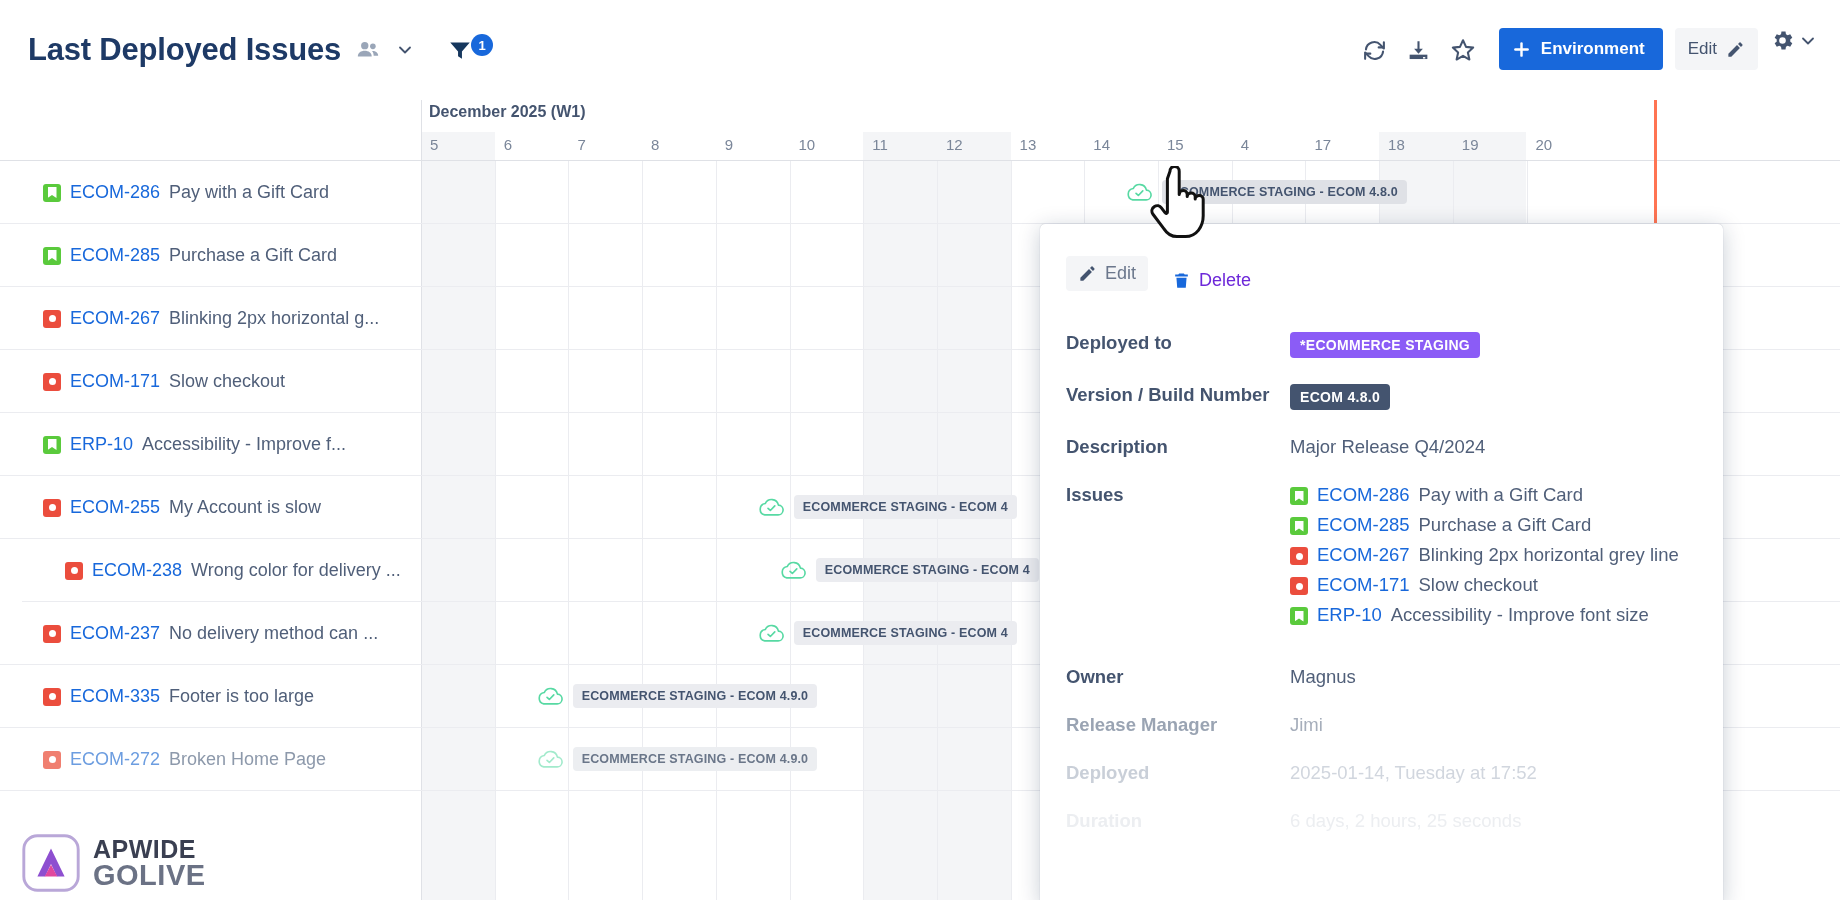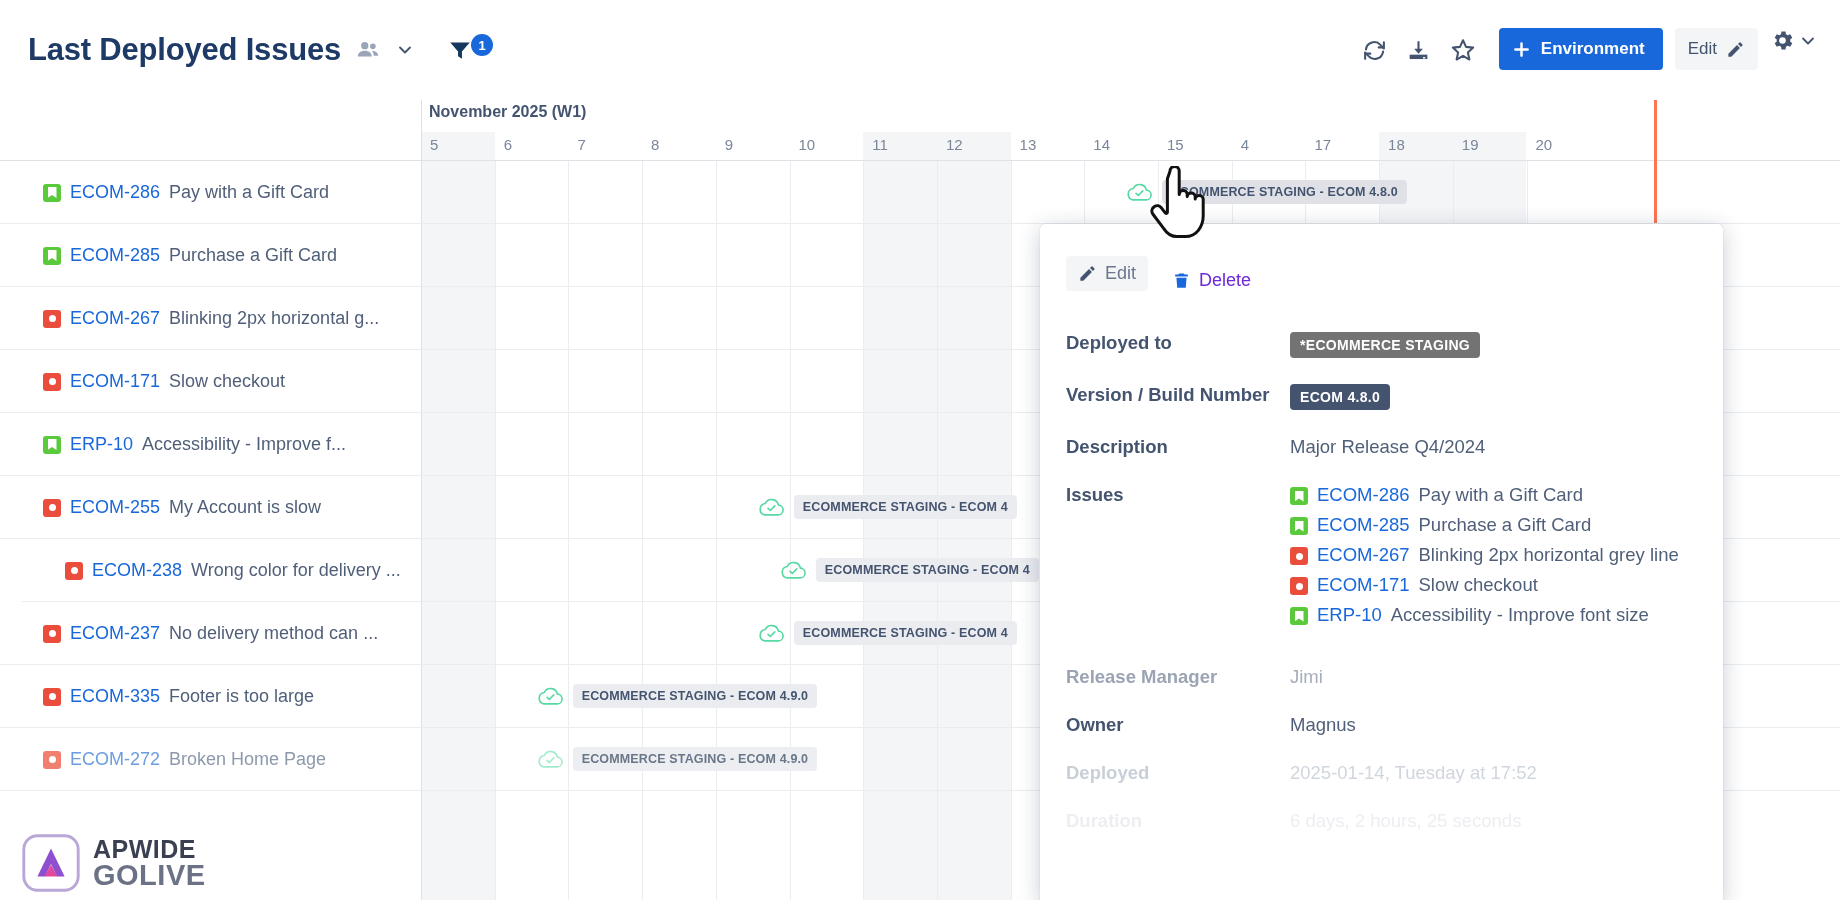--- a/index.html
+++ b/index.html
@@ -151,21 +151,21 @@
     font-family:"Liberation Sans", sans-serif; border:none; background:transparent;
   }
   .pop-btn.edit { background:#f4f5f7; color:#6b778c; }
   .pop-btn.del { color:#6d28d9; background:transparent;margin-top:15px; }
 
   .prow { display:flex; margin-bottom:26px; }
   .plabel { width:224px; flex:0 0 224px; font-size:18.5px; font-weight:700; color:#44546f; }
   .pval { font-size:18.5px; color:#505f79; }
 
   .badge-env {
-    display:inline-block; background:#737373; color:#ffffff; border-radius:4px;
+    display:inline-block; background:#8b5cf6; color:#ffffff; border-radius:4px;
     font-size:14px; font-weight:700; letter-spacing:0.3px; padding:5px 10px;text-align:right;
   }
   .badge-ver {
     display:inline-block; background:#44546f; color:#ffffff; border-radius:4px;
     font-size:14px; font-weight:700; letter-spacing:0.3px; padding:5px 10px;
   }
 
   .issue-list { display:flex; flex-direction:column; gap:8px; }
   .issue-line { display:flex; align-items:flex-start; gap:9px; font-size:18.5px; max-width:420px; }
   .issue-line .itype { margin-top:3px; }
@@ -261,21 +261,21 @@
           <svg width="20" height="20" viewBox="0 0 24 24" fill="none" stroke="currentColor" stroke-width="2.2" stroke-linecap="round" stroke-linejoin="round">
               <polyline points="6 9 12 15 18 9"></polyline>
             </svg>
         </span>
       </span>
     </div>
   </div>
 
   <div class="grid-wrap">
     <div class="month-row">
-      <span class="month-label">November 2025 (W1)</span>
+      <span class="month-label">December 2025 (W1)</span>
     </div>
     <div class="days-row" id="days-row">
         <div class="day-cell weekend" style="left: 421px; width: 73.7px;">5</div>
         <div class="day-cell" style="left: 494.7px; width: 73.7px;">6</div>
         <div class="day-cell" style="left: 568.4px; width: 73.7px;">7</div>
         <div class="day-cell" style="left: 642.1px; width: 73.7px;">8</div>
         <div class="day-cell" style="left: 715.8px; width: 73.7px;">9</div>
         <div class="day-cell" style="left: 789.5px; width: 73.7px;">10</div>
         <div class="day-cell weekend" style="left: 863.2px; width: 73.7px;">11</div>
         <div class="day-cell weekend" style="left: 936.9px; width: 73.7px;">12</div>
@@ -515,28 +515,28 @@
             <span class="s">Slow checkout</span>
           </span>
           <span class="issue-line">
             <span class="itype story"></span>
             <span class="k">ERP-10</span>
             <span class="s">Accessibility - Improve font size</span>
           </span>
         </span>
     </div>
 
+    <div class="prow">
+      <span class="plabel">Owner</span>
+      <span class="pval">Magnus</span>
+    </div>
+
     <div class="prow dim">
       <span class="plabel">Release Manager</span>
       <span class="pval">Jimi</span>
-    </div>
-
-    <div class="prow">
-      <span class="plabel">Owner</span>
-      <span class="pval">Magnus</span>
     </div>
 
     <div class="prow dim2">
       <span class="plabel">Deployed</span>
       <span class="pval">2025-01-14, Tuesday at 17:52</span>
     </div>
 
     <div class="prow dim3">
       <span class="plabel">Duration</span>
       <span class="pval">6 days, 2 hours, 25 seconds</span>

